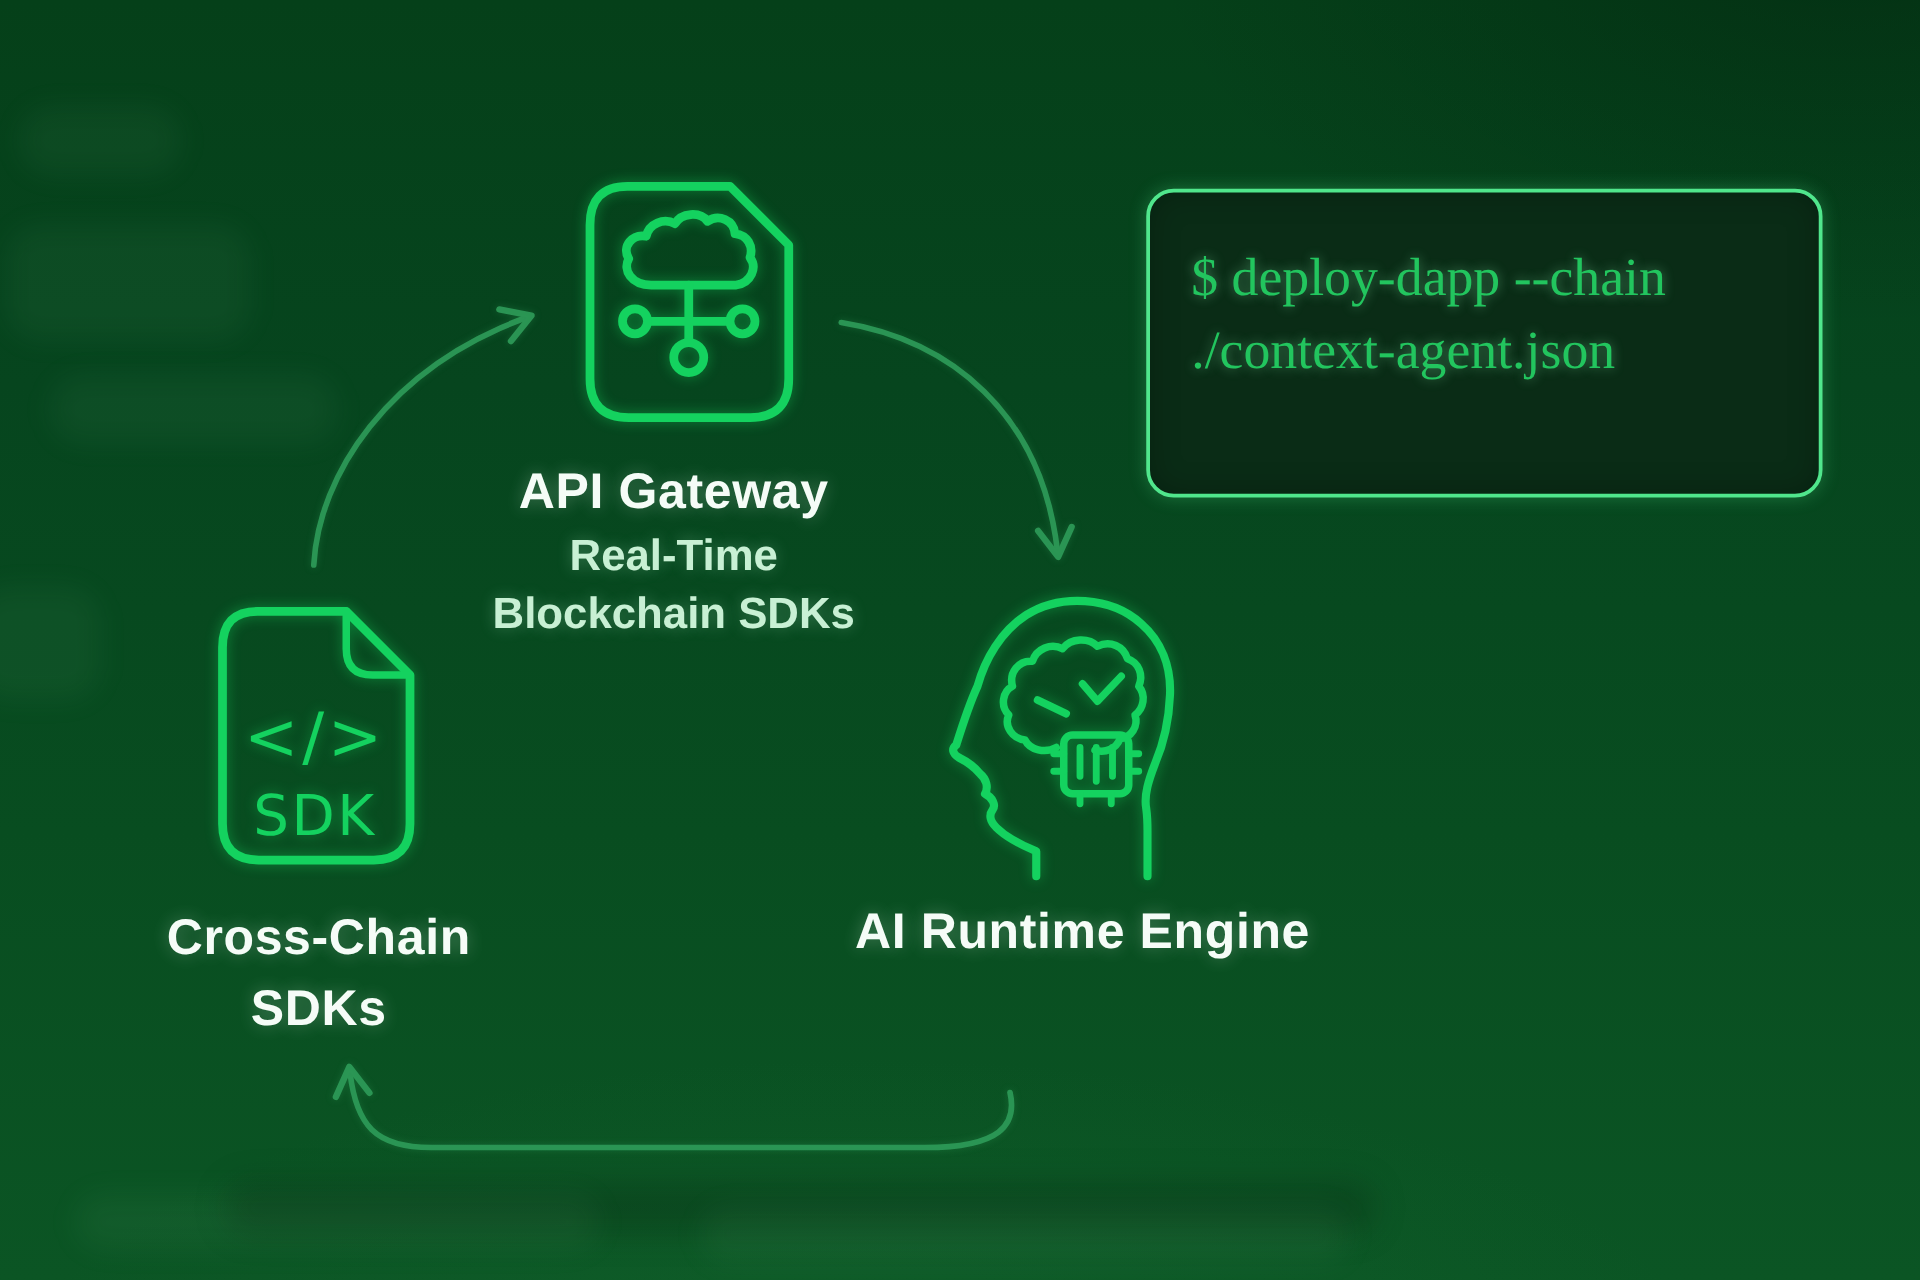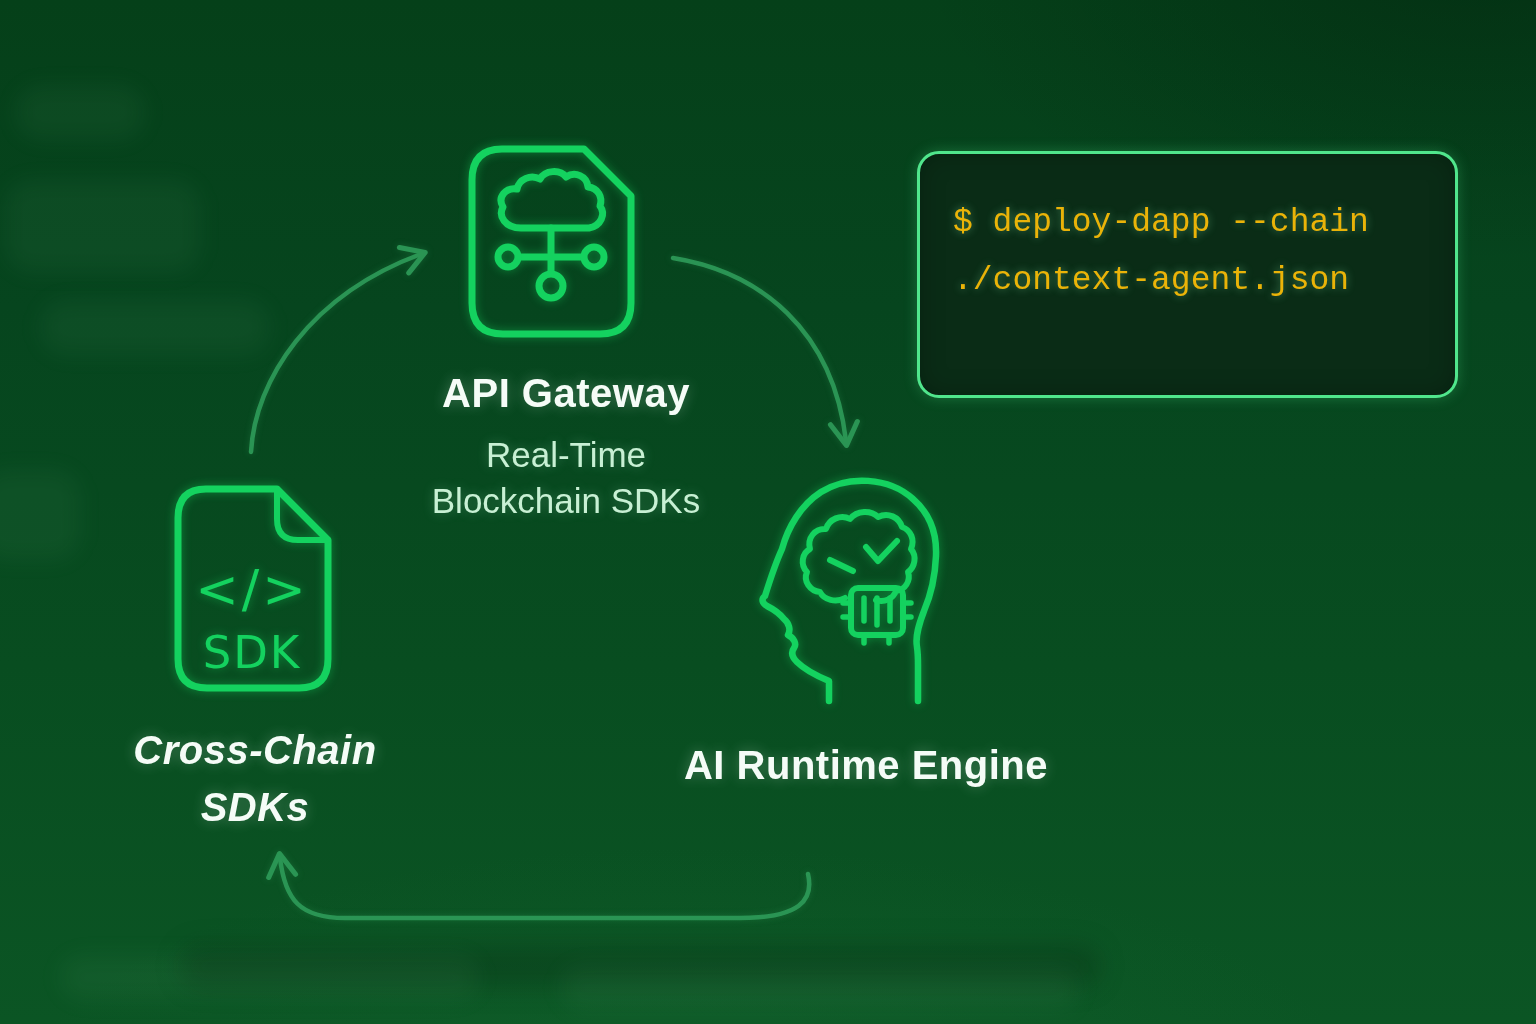--- a/index.html
+++ b/index.html
@@ -16,32 +16,32 @@
   .ghost.dark{background:rgba(8,40,18,0.30);filter:blur(12px);}
   svg.diagram{position:absolute;left:0;top:0;}
   .stroke-ic{fill:none;stroke:#14d25f;stroke-linecap:round;stroke-linejoin:round;}
   .stroke-ar{fill:none;stroke:#2e9b58;stroke-width:4.5;stroke-linecap:round;stroke-linejoin:round;opacity:0.92;}
   .glow{filter:drop-shadow(0 0 5px rgba(20,210,95,0.45));}
   .glow-soft{filter:drop-shadow(0 0 3px rgba(46,155,88,0.35));}
   .icontext{fill:#14d25f;font-family:"DejaVu Sans","Liberation Sans",sans-serif;text-anchor:middle;}
   .node-label{position:absolute;text-align:center;}
   .node-title{font-size:40px;font-weight:700;color:#f5fcf7;letter-spacing:0.5px;line-height:46px;
     text-shadow:0 0 14px rgba(235,255,242,0.28);}
-  .node-title.two-line{line-height:57px;font-style:italic;}
-  .node-sub{font-size:35px;font-weight:400;color:#c8f0d4;line-height:46px;margin-top:16px;
+  .node-title.two-line{line-height:57px;}
+  .node-sub{font-size:35px;font-weight:700;color:#c8f0d4;line-height:46px;margin-top:6px;
     text-shadow:0 0 12px rgba(170,240,200,0.30);}
   .terminal{
     position:absolute;left:917px;top:151px;width:541px;height:247px;box-sizing:border-box;
     background:#0a2c16;border:3px solid #50e68c;border-radius:22px;
     box-shadow:0 0 14px rgba(80,230,140,0.28), inset 0 0 24px rgba(0,0,0,0.25);
     padding:40px 20px 0 33px;
   }
   .tline{
-    font-family:Liberation Mono, monospace;
-    font-size:33px;line-height:57.5px;color:#eab308;white-space:pre;
+    font-family:Liberation Serif, serif;
+    font-size:43px;line-height:57.5px;color:#22c55e;white-space:pre;
     text-shadow:0 0 9px rgba(135,240,175,0.45);
   }
 </style>
 </head>
 <body>
 
 <div class="canvas">
 
   <div class="ghost light" style="left:15px;top:85px;width:130px;height:55px;"></div>
   <div class="ghost light" style="left:5px;top:180px;width:195px;height:92px;"></div>
@@ -122,36 +122,36 @@
       <g>
         <rect class="stroke-ic" stroke-width="6" x="851" y="588" width="52" height="47" rx="7"></rect>
         <path class="stroke-ic" stroke-width="5.5" d="M 864 598 L 864 621 M 877 598 L 877 625 M 890 598 L 890 621"></path>
         <path class="stroke-ic" stroke-width="5.5" d="M 843 603 L 851 603 M 843 617 L 851 617"></path>
         <path class="stroke-ic" stroke-width="5.5" d="M 903 603 L 911 603 M 903 617 L 911 617"></path>
         <path class="stroke-ic" stroke-width="5.5" d="M 864 635 L 864 643 M 889 635 L 889 643"></path>
       </g>
     </g>
   </svg>
 
-  <div class="node-label" style="left:346px;top:370px;width:440px;">
+  <div class="node-label" style="left:319px;top:370px;width:440px;">
     <div class="node-title">API Gateway</div>
     <div class="node-sub">
       <div>Real-Time</div>
       <div>Blockchain SDKs</div>
     </div>
   </div>
 
   <div class="node-label" style="left:30px;top:722px;width:450px;">
     <div class="node-title two-line">
       <div>Cross-Chain</div>
       <div>SDKs</div>
     </div>
   </div>
 
-  <div class="node-label" style="left:616px;top:742px;width:500px;">
+  <div class="node-label" style="left:616px;top:722px;width:500px;">
     <div class="node-title">AI Runtime Engine</div>
     <div class="node-sub">
     </div>
   </div>
 
   <div class="terminal">
     <div class="tline">$ deploy-dapp --chain</div>
     <div class="tline">./context-agent.json</div>
   </div>
 

